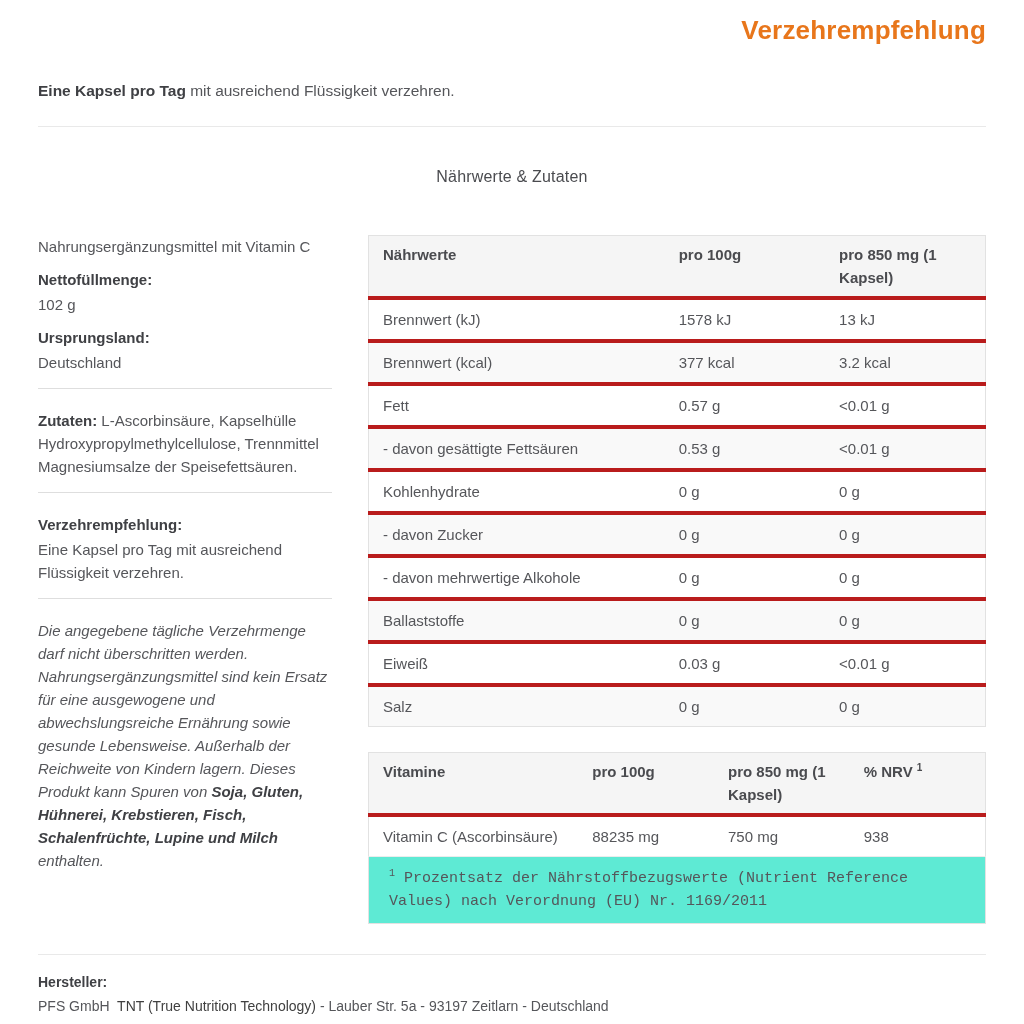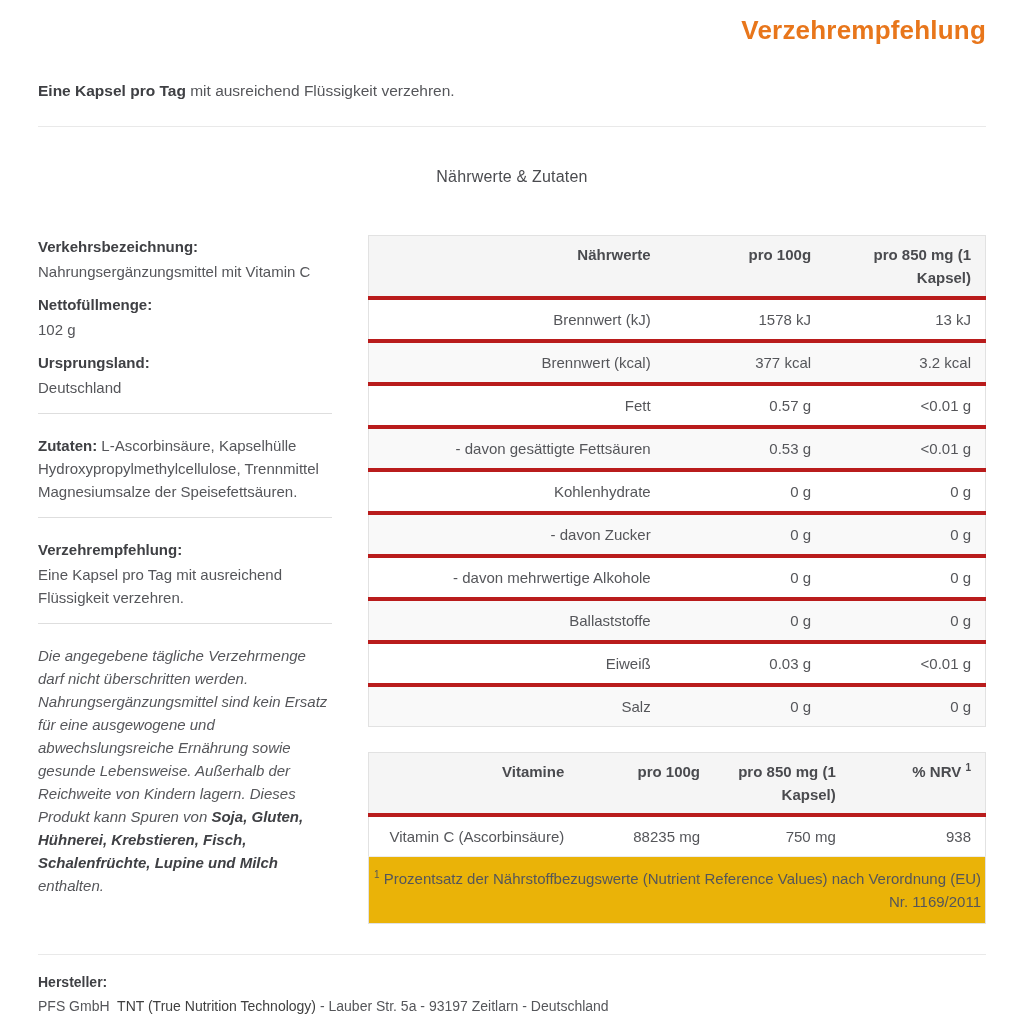--- a/index.html
+++ b/index.html
@@ -58,36 +58,37 @@
 
   table {
     width: 100%;
     border-collapse: collapse;
     border: 1px solid #e2e2e2;
     font-size: 15px;
     color: #55565a;
     line-height: 23px;
   }
   th, td {
-    text-align: right;
+    text-align: left;
     padding: 8px 14px;
     vertical-align: top;
   }
   thead th {
     font-weight: bold;
     color: #4a4b4f;
     background: #f5f5f5;
     padding: 7px 14px;
   }
   tbody td { border-top: 4px solid #b91c1c; }
   tbody tr:nth-child(even) { background: #f9f9f9; }
   tfoot td {
     border-top: 1px solid #ececec;
-    background: #eab308;
-    padding: 10px 4px;
+    background: #5eead4;
+    padding: 10px 20px;
+    font-family: Liberation Mono, monospace;
   }
 
   table.nutrition col.c1 { width: 48%; }
   table.nutrition col.c2 { width: 26%; }
   table.nutrition col.c3 { width: 26%; }
 
   table.vitamins { margin-top: 25px; }
   table.vitamins col.c1 { width: 34%; }
   table.vitamins col.c2 { width: 22%; }
   table.vitamins col.c3 { width: 22%; }
@@ -113,21 +114,20 @@
 
   <p class="intro"><strong>Eine Kapsel pro Tag</strong><span> mit ausreichend Flüssigkeit verzehren.</span></p>
 
   <hr class="divider divider-top">
 
   <h2 class="section-title">Nährwerte &amp; Zutaten</h2>
 
   <div class="columns">
 
     <div class="left-col">
-      <p class="detail-label">Verkehrsbezeichnung:</p>
       <p class="detail-value">Nahrungsergänzungsmittel mit Vitamin C</p>
 
       <p class="detail-label">Nettofüllmenge:</p>
       <p class="detail-value">102 g</p>
 
       <p class="detail-label">Ursprungsland:</p>
       <p class="detail-value">Deutschland</p>
 
       <hr class="divider">
 

